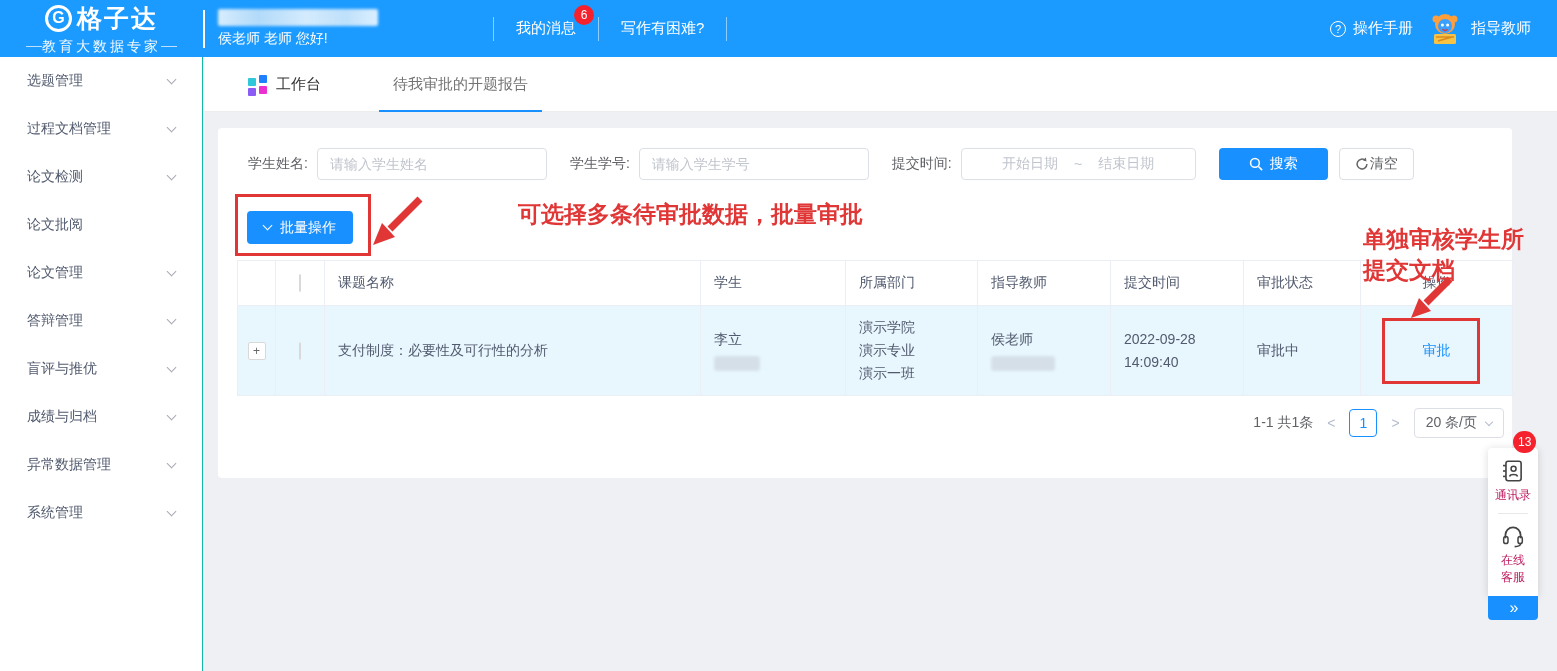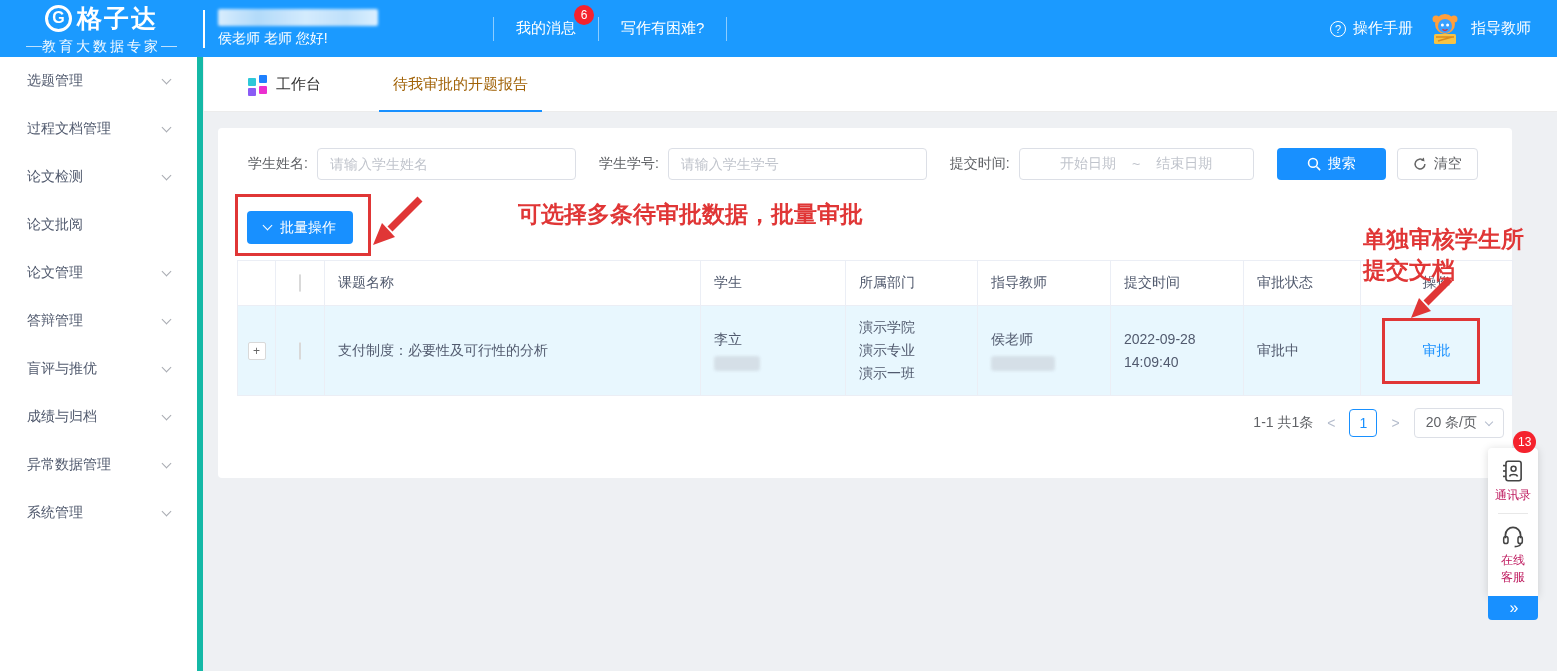--- a/index.html
+++ b/index.html
@@ -21,46 +21,46 @@
   .hnav { display:flex; align-items:center; margin-left:115px; }
   .hsep { width:1px; height:24px; background:rgba(255,255,255,.5); }
   .hnav-item { position:relative; padding:0 22px; font-size:15px; cursor:pointer; }
   .msg-badge { position:absolute; top:-14px; right:4px; min-width:20px; height:20px; border-radius:10px; background:#f5222d; color:#fff; font-size:12px; display:flex; align-items:center; justify-content:center; padding:0 4px; }
   .topright { margin-left:auto; display:flex; align-items:center; padding-right:26px; gap:14px; }
   .manual { display:flex; align-items:center; gap:7px; font-size:15px; cursor:pointer; }
   .qicon { width:16px; height:16px; border:1px solid #fff; border-radius:50%; font-size:11px; display:flex; align-items:center; justify-content:center; }
   .rolewrap { display:flex; align-items:center; gap:8px; font-size:15px; cursor:pointer; }
 
   
-  .sidebar { position:absolute; top:57px; left:0; width:203px; bottom:0; background:#fff; border-right:6px solid #14b8a6; }
+  .sidebar { position:absolute; top:57px; left:0; width:203px; bottom:0; background:#fff; border-right:1px solid #14b8a6; }
   .side-item { height:48px; display:flex; align-items:center; justify-content:space-between; padding:0 27px; font-size:14px; color:#515a6e; cursor:pointer; }
   .chev { width:7px; height:7px; border-right:1.6px solid #a8abb2; border-bottom:1.6px solid #a8abb2; transform:rotate(45deg); margin-top:-4px; }
 
   
   .tabbar { position:absolute; left:204px; top:57px; right:0; height:55px; background:#fff; display:flex; align-items:center; border-bottom:1px solid #ececec; }
   .wbtab { display:flex; align-items:center; gap:9px; margin-left:44px; font-size:15px; color:#333; cursor:pointer; }
   .wbicon { position:relative; width:19px; height:19px; }
   .wbicon i { position:absolute; width:8px; height:8px; border-radius:1px; }
   .wb-tl { left:0; top:3px; background:#2ec8d8; }
   .wb-tr { left:11px; top:0; background:#1e80ff; }
   .wb-bl { left:0; top:13px; background:#8a5cf5; }
   .wb-br { left:11px; top:11px; background:#eb2fd0; }
-  .atab { margin-left:58px; height:55px; line-height:53px; padding:0 14px; font-size:15px; color:#a16207; border-bottom:2px solid #1890ff; cursor:pointer; }
+  .atab { margin-left:58px; height:55px; line-height:53px; padding:0 14px; font-size:15px; color:#737373; border-bottom:2px solid #1890ff; cursor:pointer; }
 
   
   .panel { position:absolute; left:218px; top:128px; width:1294px; height:350px; background:#fff; border-radius:4px; }
 
   .filters { position:absolute; top:20px; left:30px; display:flex; align-items:center; gap:23px; }
   .fgroup { display:flex; align-items:center; gap:9px; }
   .flabel { font-size:14px; color:#606266; white-space:nowrap; }
-  .finput { width:259px; height:32px; border:1px solid #dcdfe6; border-radius:4px; padding:0 12px; font-size:14px; color:#333; outline:none; background:#fff; }
+  .finput { width:230px; height:32px; border:1px solid #dcdfe6; border-radius:4px; padding:0 12px; font-size:14px; color:#333; outline:none; background:#fff; }
   .finput::placeholder { color:#c0c4cc; }
   .daterange { width:235px; height:32px; border:1px solid #dcdfe6; border-radius:4px; display:flex; align-items:center; justify-content:center; gap:16px; font-size:14px; color:#c0c4cc; cursor:pointer; }
   .btn-search { height:32px; padding:0 30px; background:#1890ff; color:#fff; border:none; border-radius:4px; font-size:14px; display:flex; align-items:center; gap:7px; cursor:pointer; }
-  .btn-clear { height:32px; padding:0 15px; background:#fff; color:#606266; border:1px solid #dcdfe6; border-radius:4px; font-size:14px; display:flex; align-items:center; gap:7px; cursor:pointer; }
+  .btn-clear { height:32px; padding:0 15px; background:#fff; color:#606266; border:1px solid #dcdfe6; border-radius:4px; font-size:14px; display:flex; align-items:center; gap:1px; cursor:pointer; }
 
   .btn-batch { position:absolute; left:29px; top:83px; height:33px; padding:0 17px; background:#1890ff; color:#fff; border:none; border-radius:4px; font-size:14px; display:flex; align-items:center; gap:9px; cursor:pointer; }
   .chev-w { width:7px; height:7px; border-right:1.6px solid #fff; border-bottom:1.6px solid #fff; transform:rotate(45deg); margin-top:-4px; }
 
   .redbox1 { position:absolute; left:17px; top:66px; width:136px; height:62px; border:3px solid #e03636; }
   .note1 { position:absolute; left:300px; top:71px; font-size:23px; font-weight:700; color:#e03636; white-space:nowrap; }
   .arrow1 { position:absolute; left:148px; top:64px; }
   .redbox2 { position:absolute; left:1164px; top:190px; width:98px; height:66px; border:3px solid #e03636; z-index:4; }
   .note2 { position:absolute; left:1145px; top:96px; font-size:23px; font-weight:700; color:#e03636; line-height:31px; z-index:5; white-space:nowrap; }
   .arrow2 { position:absolute; left:1182px; top:146px; z-index:5; }

